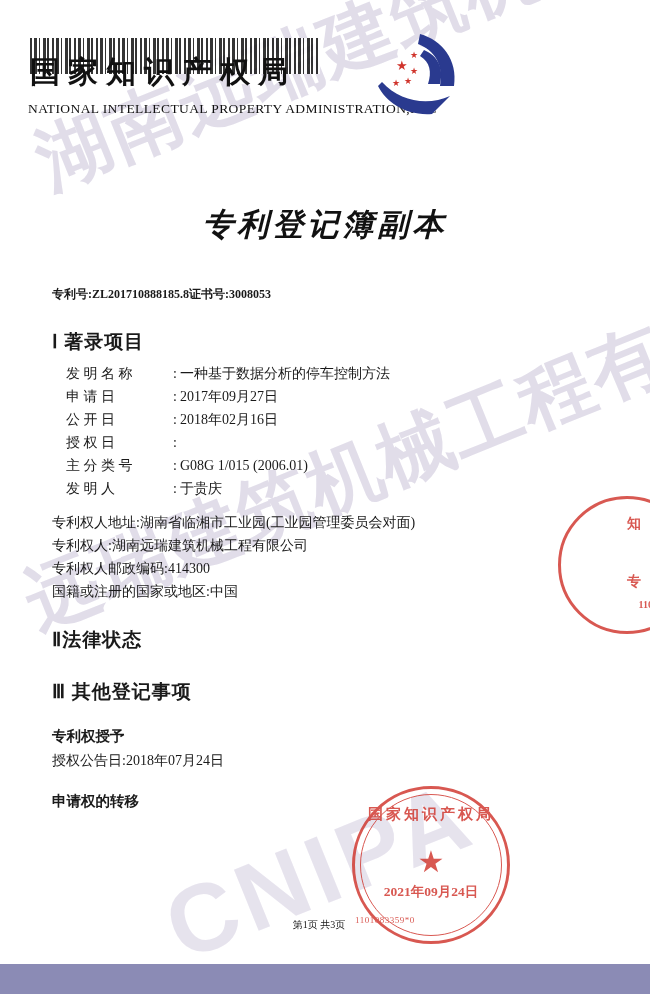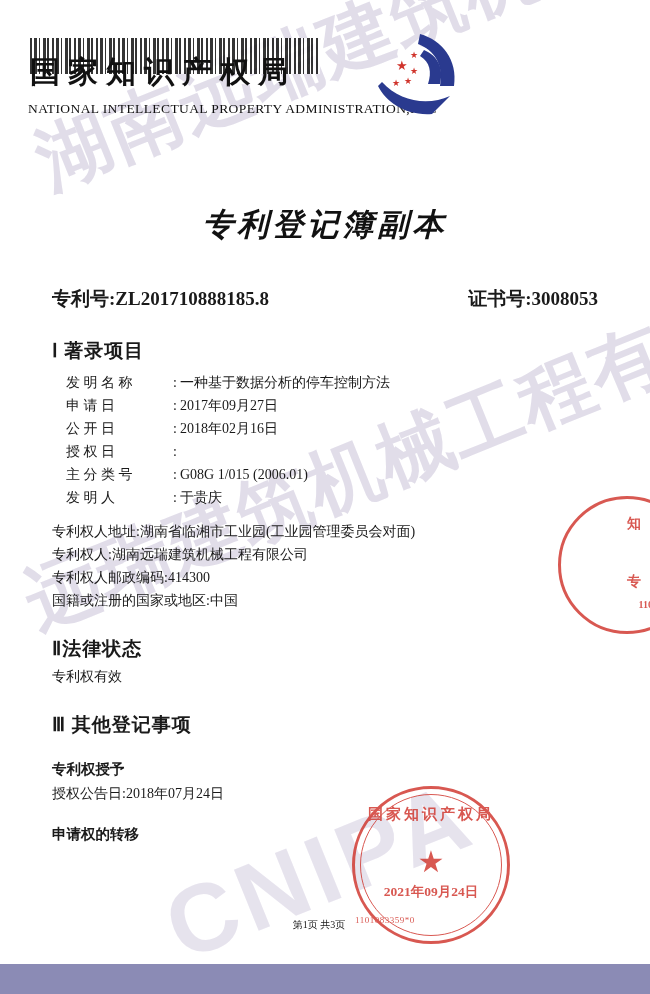--- a/index.html
+++ b/index.html
@@ -124,22 +124,22 @@
     color: #111;
     font-style: italic;
   }
 
   
   .id-row {
     position: relative;
     z-index: 4;
     margin: 40px 52px 0 52px;
     display: flex;
-    justify-content: space-between;
-    font-size: 19px;
+    justify-content: flex-start;
+    font-size: 12px;
     font-weight: 700;
   }
 
   
   .section {
     position: relative;
     z-index: 4;
     margin: 0 52px;
   }
   .sec-head {
@@ -362,21 +362,20 @@
     <div class="plain-list">
       <div class="plain-row">专利权人地址:湖南省临湘市工业园(工业园管理委员会对面)</div>
       <div class="plain-row">专利权人:湖南远瑞建筑机械工程有限公司</div>
       <div class="plain-row">专利权人邮政编码:414300</div>
       <div class="plain-row">国籍或注册的国家或地区:中国</div>
     </div>
   </div>
 
   <div class="section">
     <div class="sec-head">Ⅱ法律状态</div>
-    <div class="plain-line">专利权有效</div>
   </div>
 
   <div class="section">
     <div class="sec-head">Ⅲ 其他登记事项</div>
     <div class="sub-bold">专利权授予</div>
     <div class="plain-line">授权公告日:2018年07月24日</div>
     <div class="sub-bold">申请权的转移</div>
   </div>
 
   <div class="seal seal-right">

